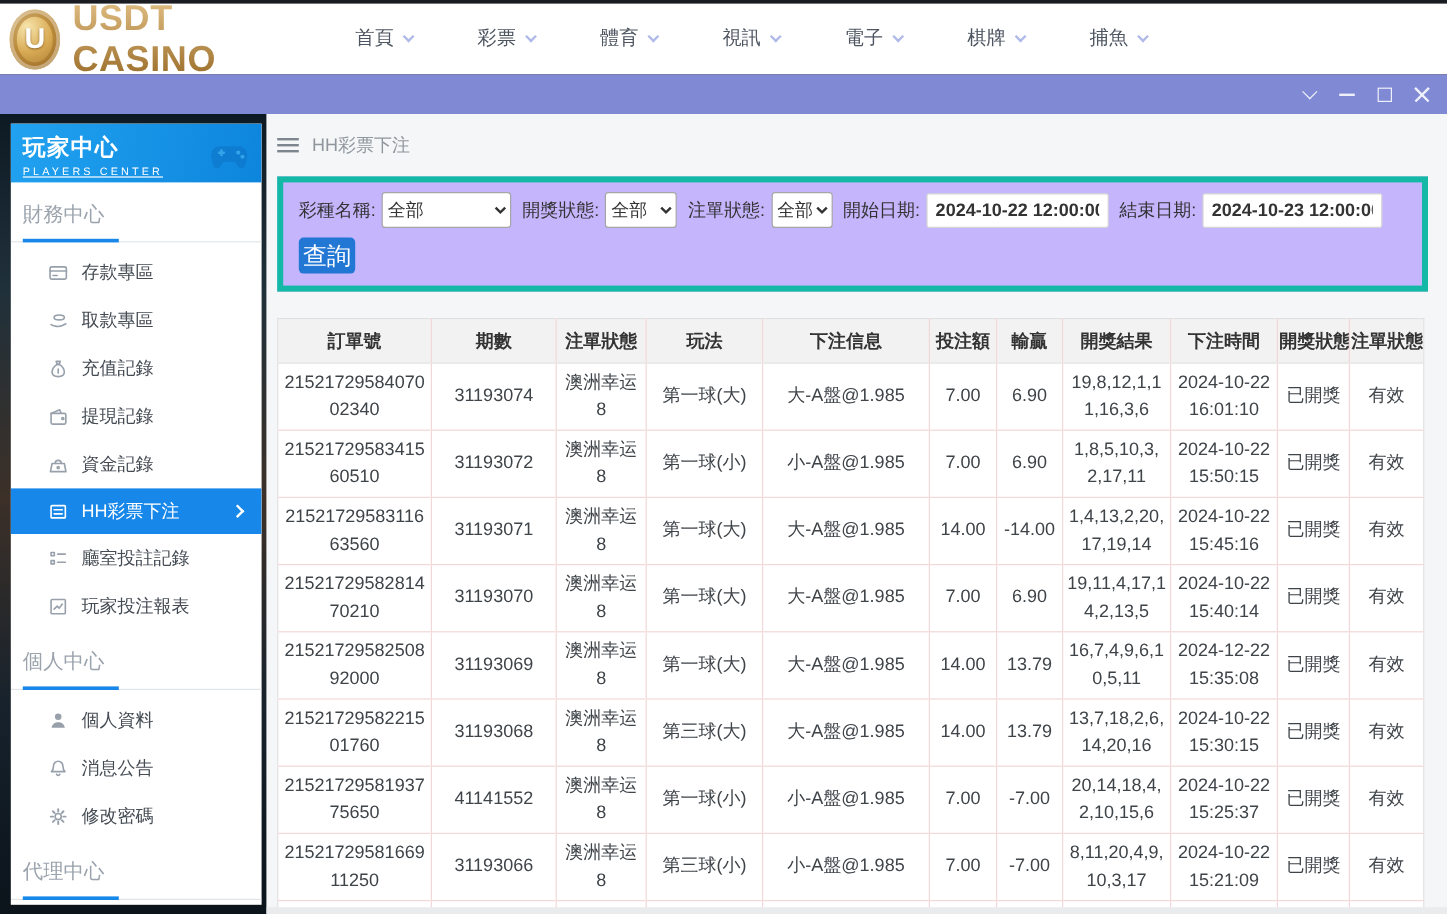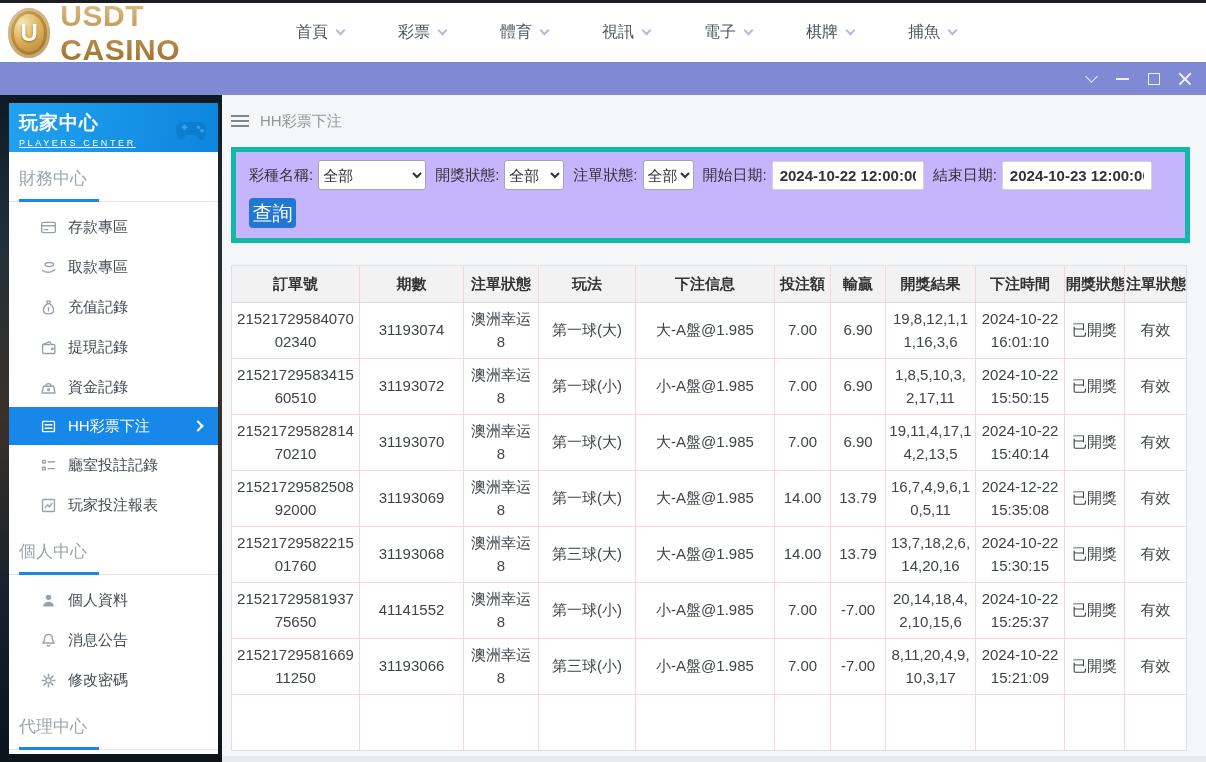--- a/index.html
+++ b/index.html
@@ -381,20 +381,33 @@
               <td data-name="table-cell">第一球(小)</td>
               <td data-name="table-cell">小-A盤@1.985</td>
               <td data-name="table-cell">7.00</td>
               <td data-name="table-cell">6.90</td>
               <td data-name="table-cell">1,8,5,10,3,2,17,11</td>
               <td data-name="table-cell">2024-10-22 15:50:15</td>
               <td data-name="table-cell">已開獎</td>
               <td data-name="table-cell">有效</td>
             </tr>
             <tr data-name="table-row">
+              <td data-name="table-cell">2152172958311663560</td>
+              <td data-name="table-cell">31193071</td>
+              <td data-name="table-cell">澳洲幸运8</td>
+              <td data-name="table-cell">第一球(大)</td>
+              <td data-name="table-cell">大-A盤@1.985</td>
+              <td data-name="table-cell">14.00</td>
+              <td data-name="table-cell">-14.00</td>
+              <td data-name="table-cell">1,4,13,2,20,17,19,14</td>
+              <td data-name="table-cell">2024-10-22 15:45:16</td>
+              <td data-name="table-cell">已開獎</td>
+              <td data-name="table-cell">有效</td>
+            </tr>
+            <tr data-name="table-row">
               <td data-name="table-cell">2152172958281470210</td>
               <td data-name="table-cell">31193070</td>
               <td data-name="table-cell">澳洲幸运8</td>
               <td data-name="table-cell">第一球(大)</td>
               <td data-name="table-cell">大-A盤@1.985</td>
               <td data-name="table-cell">7.00</td>
               <td data-name="table-cell">6.90</td>
               <td data-name="table-cell">19,11,4,17,14,2,13,5</td>
               <td data-name="table-cell">2024-10-22 15:40:14</td>
               <td data-name="table-cell">已開獎</td>

